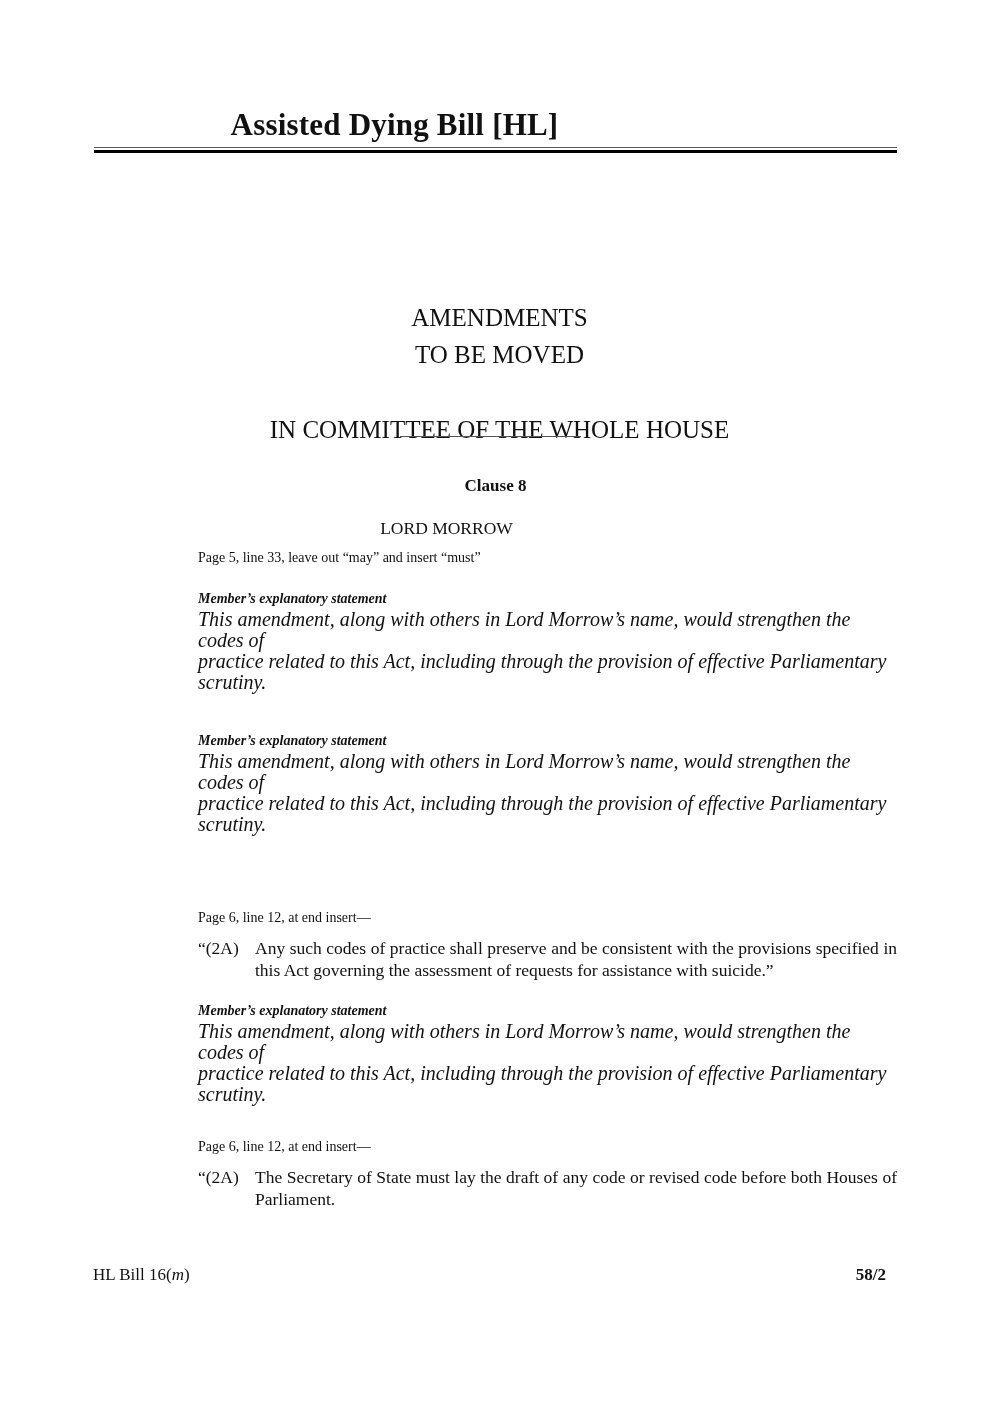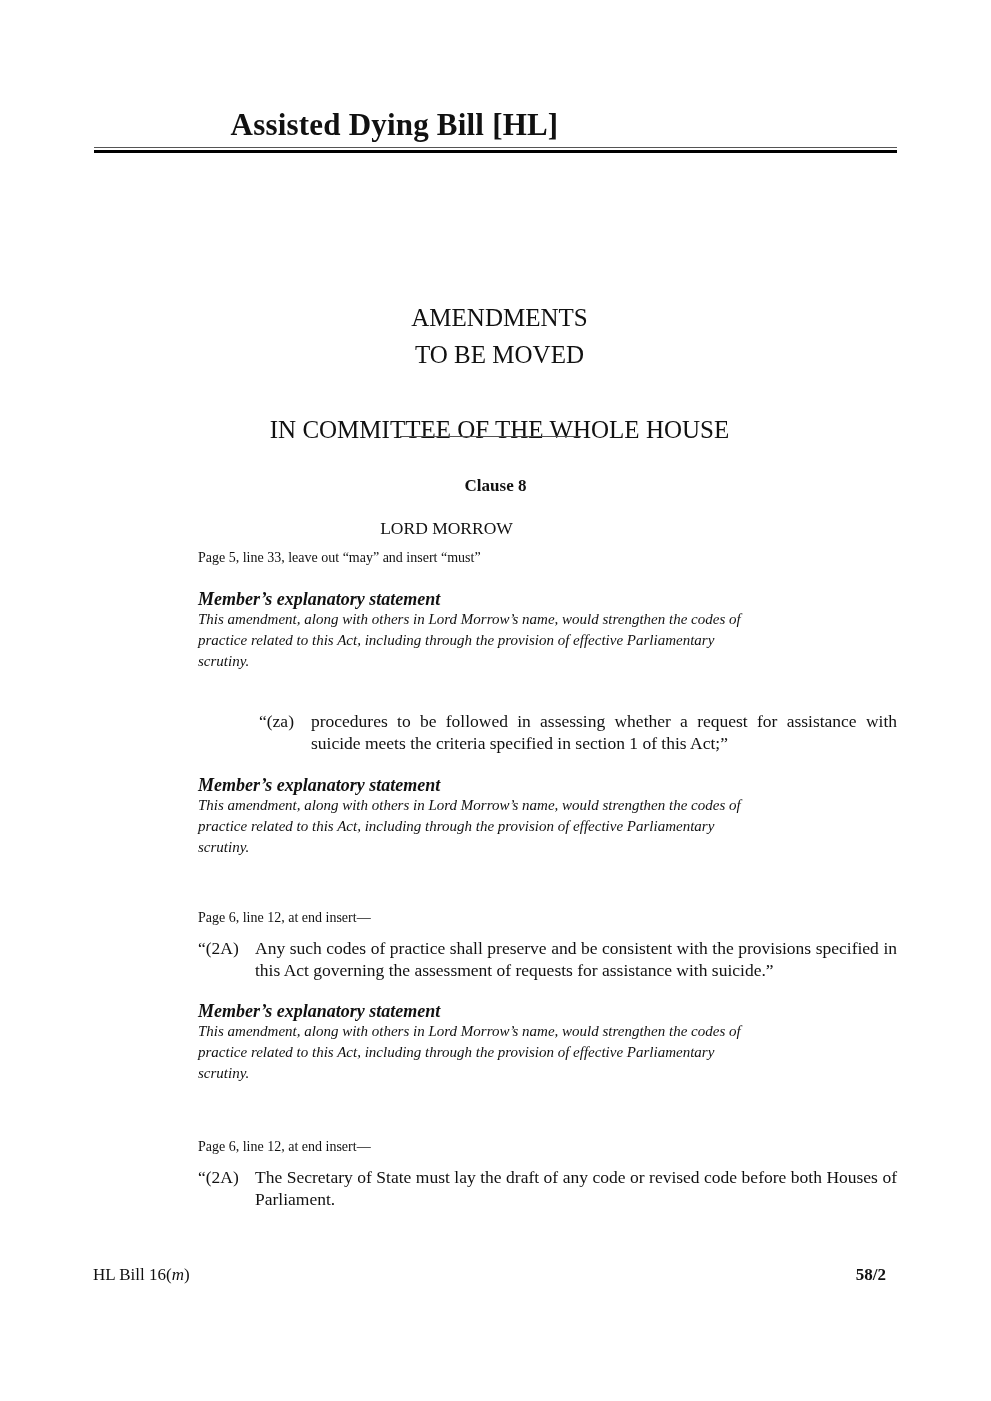--- a/index.html
+++ b/index.html
@@ -82,27 +82,27 @@
       left: 198px;
       width: 699px;
     }
     .instruction {
       font-size: 14px;
       line-height: 22px;
       white-space: nowrap;
       font-family: Liberation Serif, serif;
     }
     .stmt-heading {
-      font-size: 18px;
+      font-size: 14px;
       line-height: 20px;
       font-weight: bold;
       font-style: italic;
     }
     .stmt-text {
-      font-size: 15px;
+      font-size: 20px;
       line-height: 21px;
       font-style: italic;
       width: 690px;
     }
     .insert-row {
       position: relative;
       font-size: 17.5px;
       line-height: 22px;
     }
     .insert-label {
@@ -151,24 +151,20 @@
   <div class="stmt-heading">Member’s explanatory statement</div>
   <div class="stmt-text">
     <div>This amendment, along with others in Lord Morrow’s name, would strengthen the codes of</div>
     <div>practice related to this Act, including through the provision of effective Parliamentary</div>
     <div>scrutiny.</div>
   </div>
 </div>
 
 <div class="body-col" style="top:705px;">
   <div style="height:5px;"></div>
-  <div class="insert-row" style="margin-left:61px; padding-left:52px;">
-    <span class="insert-label">“(za)</span>
-    <div class="insert-text">procedures to be followed in assessing whether a request for assistance with suicide meets the criteria specified in section 1 of this Act;”</div>
-  </div>
   <div style="height:21px;"></div>
   <div class="stmt-heading">Member’s explanatory statement</div>
   <div class="stmt-text">
     <div>This amendment, along with others in Lord Morrow’s name, would strengthen the codes of</div>
     <div>practice related to this Act, including through the provision of effective Parliamentary</div>
     <div>scrutiny.</div>
   </div>
 </div>
 
 <div class="body-col" style="top:907px;">

